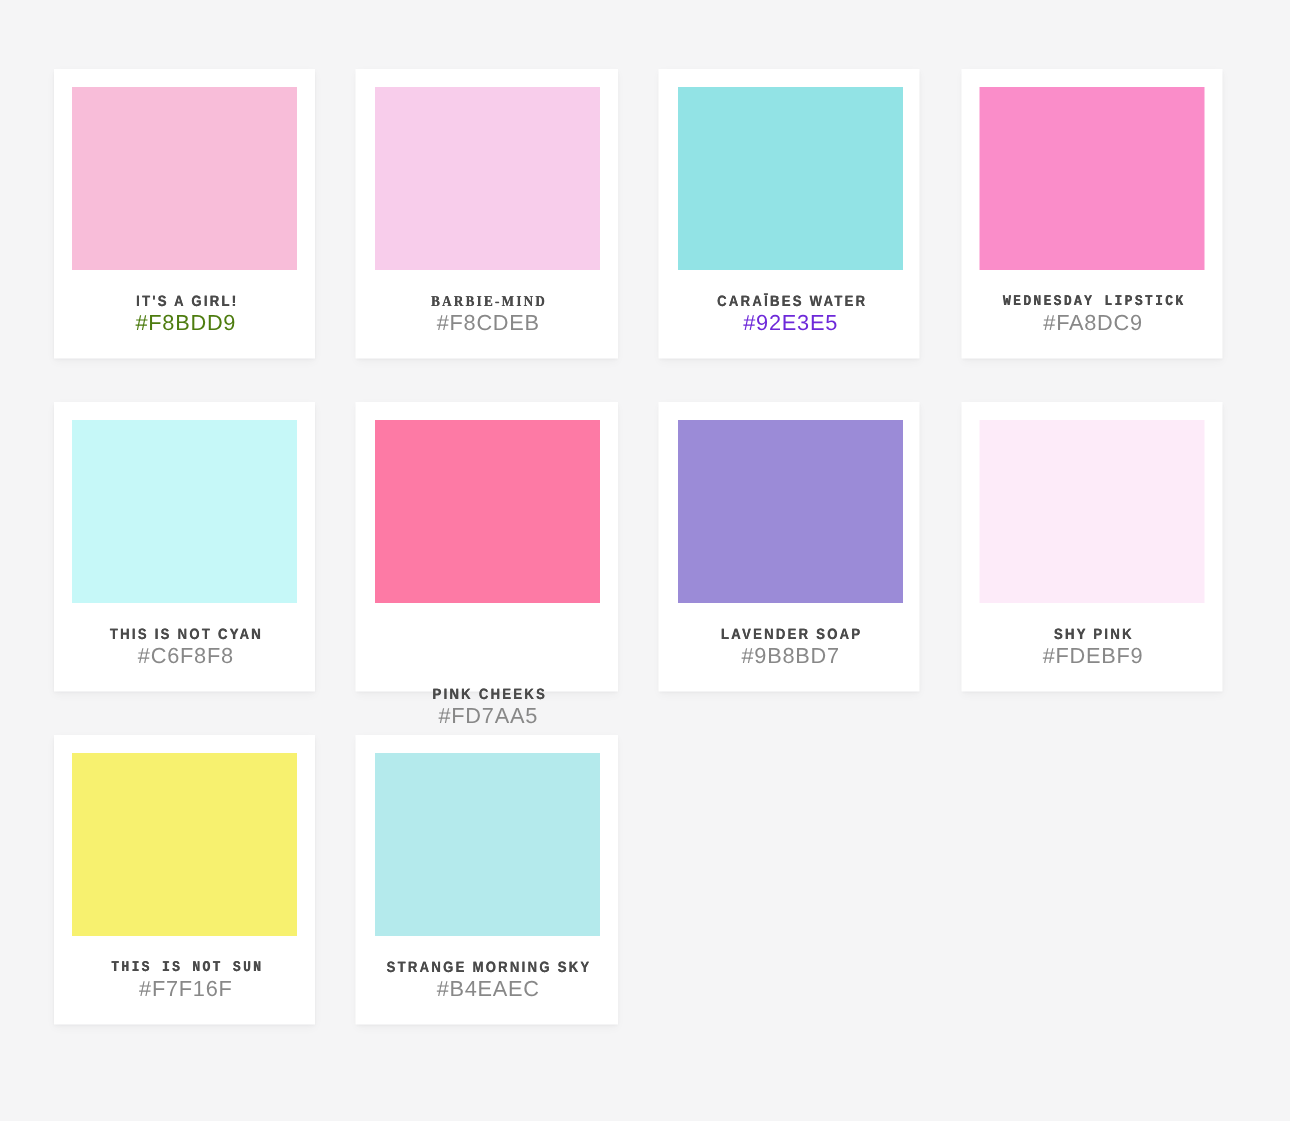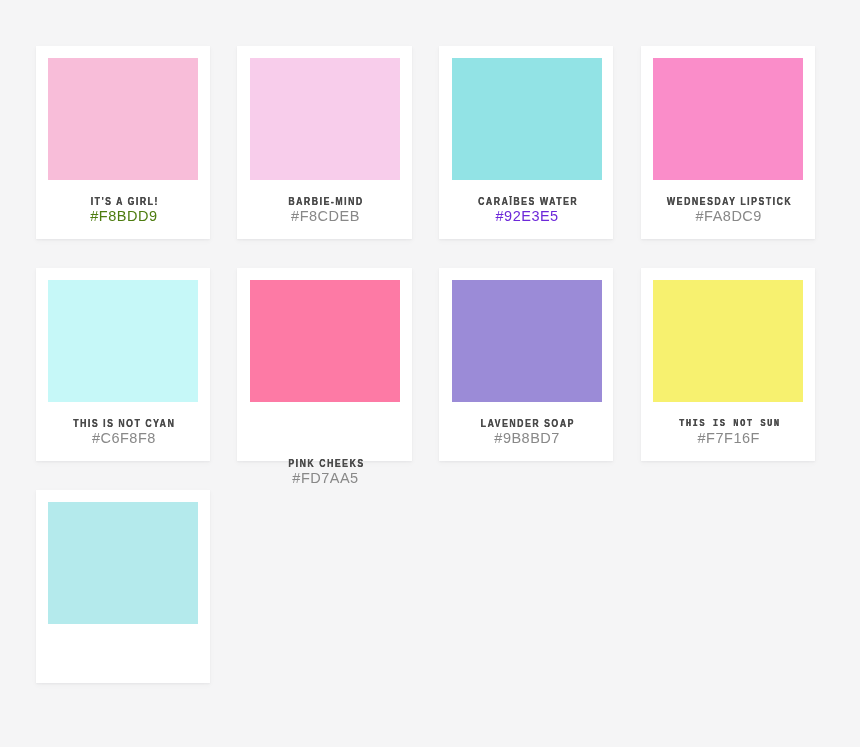--- a/index.html
+++ b/index.html
@@ -28,35 +28,35 @@
   <div class="card" style="background: rgb(255, 255, 255);">
     <div class="swatch" style="background: rgb(248, 189, 217);"></div>
     <div class="labels">
       <div class="cname" style="color: rgb(74, 74, 74); text-shadow: rgb(74, 74, 74) 0.25px 0px 0px;"><span>IT'S A GIRL!</span></div>
       <div class="chex" style="color: #4d7c0f;">#F8BDD9</div>
     </div>
   </div>
   <div class="card" style="background: rgb(255, 255, 255);">
     <div class="swatch" style="background: rgb(248, 205, 235);"></div>
     <div class="labels">
-      <div class="cname" style="color: rgb(74, 74, 74); text-shadow: rgb(74, 74, 74) 0.25px 0px 0px;"><span>BARBIE-MIND</span></div>
+      <div class="cname" style="color: rgb(74, 74, 74); text-shadow: rgb(74, 74, 74) 0.25px 0px 0px; font-family: Liberation Serif, serif;"><span>BARBIE-MIND</span></div>
       <div class="chex" style="color: rgb(136, 136, 136);">#F8CDEB</div>
     </div>
   </div>
   <div class="card" style="background: rgb(255, 255, 255);">
     <div class="swatch" style="background: rgb(146, 227, 229);"></div>
     <div class="labels">
       <div class="cname" style="color: rgb(74, 74, 74); text-shadow: rgb(74, 74, 74) 0.25px 0px 0px;"><span>CARAĪBES WATER</span></div>
       <div class="chex" style="color: #6d28d9;">#92E3E5</div>
     </div>
   </div>
   <div class="card" style="background: rgb(255, 255, 255);">
     <div class="swatch" style="background: rgb(250, 141, 201);"></div>
     <div class="labels">
-      <div class="cname" style="color: rgb(74, 74, 74); text-shadow: rgb(74, 74, 74) 0.25px 0px 0px;"><span>WEDNESDAY LIPSTICK</span></div>
+      <div class="cname" style="color: rgb(74, 74, 74); text-shadow: rgb(74, 74, 74) 0.25px 0px 0px; font-family: Liberation Mono, monospace;"><span>WEDNESDAY LIPSTICK</span></div>
       <div class="chex" style="color: rgb(136, 136, 136);">#FA8DC9</div>
     </div>
   </div>
   <div class="card" style="background: rgb(255, 255, 255);">
     <div class="swatch" style="background: rgb(198, 248, 248);"></div>
     <div class="labels">
       <div class="cname" style="color: rgb(74, 74, 74); text-shadow: rgb(74, 74, 74) 0.25px 0px 0px;"><span>THIS IS NOT CYAN</span></div>
       <div class="chex" style="color: rgb(136, 136, 136);">#C6F8F8</div>
     </div>
   </div>
@@ -68,22 +68,33 @@
     </div>
   </div>
   <div class="card" style="background: rgb(255, 255, 255);">
     <div class="swatch" style="background: rgb(155, 139, 215);"></div>
     <div class="labels">
       <div class="cname" style="color: rgb(74, 74, 74); text-shadow: rgb(74, 74, 74) 0.25px 0px 0px;"><span>LAVENDER SOAP</span></div>
       <div class="chex" style="color: rgb(136, 136, 136);">#9B8BD7</div>
     </div>
   </div>
   <div class="card" style="background: rgb(255, 255, 255);">
+    <div class="swatch" style="background: rgb(253, 235, 249);"></div>
+    <div class="labels">
+      <div class="cname" style="color: rgb(74, 74, 74); text-shadow: rgb(74, 74, 74) 0.25px 0px 0px;"><span>SHY PINK</span></div>
+      <div class="chex" style="color: rgb(136, 136, 136);">#FDEBF9</div>
+    </div>
+  </div>
+  <div class="card" style="background: rgb(255, 255, 255);">
     <div class="swatch" style="background: rgb(247, 241, 111);"></div>
     <div class="labels">
       <div class="cname" style="color: rgb(74, 74, 74); text-shadow: rgb(74, 74, 74) 0.25px 0px 0px; font-family: Liberation Mono, monospace;"><span>THIS IS NOT SUN</span></div>
       <div class="chex" style="color: rgb(136, 136, 136);">#F7F16F</div>
     </div>
   </div>
   <div class="card" style="background: rgb(255, 255, 255);">
     <div class="swatch" style="background: rgb(180, 234, 236);"></div>
+    <div class="labels">
+      <div class="cname" style="color: rgb(74, 74, 74); text-shadow: rgb(74, 74, 74) 0.25px 0px 0px;"><span>STRANGE MORNING SKY</span></div>
+      <div class="chex" style="color: rgb(136, 136, 136);">#B4EAEC</div>
+    </div>
   </div>
 </div>
 
 </body></html>

